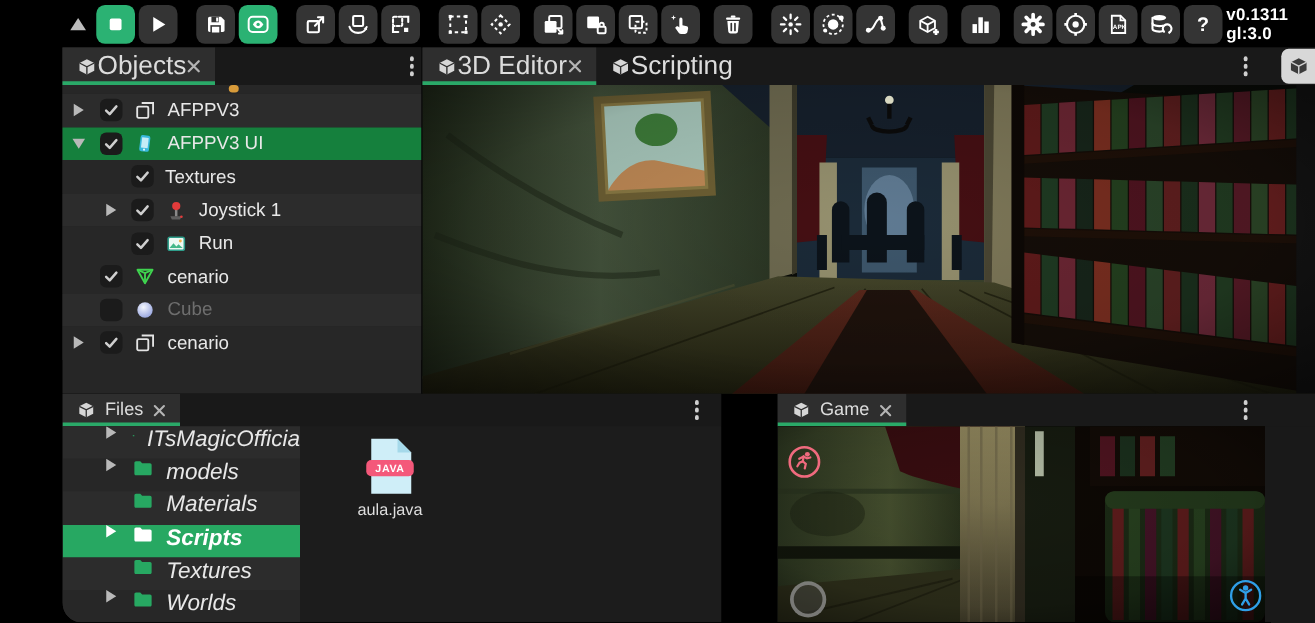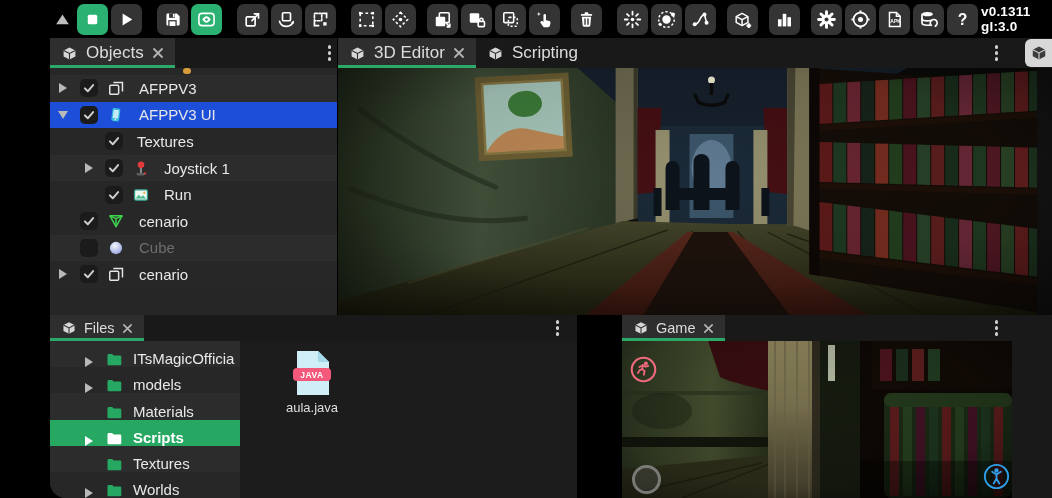--- a/index.html
+++ b/index.html
@@ -14,42 +14,42 @@
   .version{margin-left:auto;margin-right:10px;color:#fff;font-size:13.5px;font-weight:bold;letter-spacing:.2px;}
   
   .panel{position:absolute;}
   #objects{left:50px;top:38px;width:287px;height:277px;background:#262626;}
   #editor{left:338px;top:38px;width:714px;height:277px;background:#161616;}
   #files{left:50px;top:315px;width:527px;height:183px;background:#1d1d1d;border-radius:0 0 0 16px;overflow:hidden;}
   #game{left:622px;top:315px;width:430px;height:183px;background:#191919;overflow:hidden;}
   
   .tabbar{height:30px;background:#191919;display:flex;align-items:stretch;position:relative;}
   .tabbar.small{height:26px;}
-  .tab{display:flex;align-items:center;gap:8px;padding:0 11px;position:relative;color:#dcdcdc;font-size:17px;}
+  .tab{display:flex;align-items:center;padding:0 11px;position:relative;color:#dcdcdc;font-size:21px;}
   .tabbar.small .tab{font-size:14.5px;gap:7px;}
   .tab.active{background:#2e2e2e;}
   .tab.active::after{content:"";position:absolute;left:0;right:0;bottom:0;height:3px;background:#2aa968;}
   .dots{margin-left:auto;display:flex;flex-direction:column;gap:2.5px;align-items:center;justify-content:center;padding:0 6px;}
   .dots i{width:3.5px;height:3.5px;border-radius:50%;background:#cfcfcf;display:block;}
   .sidebox{position:absolute;right:0;top:1px;width:27px;height:28px;background:#d8d8d8;border-radius:6px 0 0 6px;display:flex;align-items:center;justify-content:center;}
   
   .orow{height:26.6px;display:flex;align-items:center;font-size:15px;color:#e8e8e8;gap:0;}
-  .orow.a{background:#2c2c2c;} .orow.b{background:#272727;} .orow.sel{background:#1d4ed8;}
-  .orow .lbl{margin-left:14px;white-space:nowrap;}
+  .orow.a{background:#2c2c2c;} .orow.b{background:#272727;} .orow.sel{background:#15803d;}
+  .orow .lbl{margin-left:9px;white-space:nowrap;}
   .orow .dim{color:#6e6e6e;}
   .sliver{height:7px;background:#272727;position:relative;}
   .chk{width:18px;height:18px;border-radius:5px;background:#1b1b1b;display:flex;align-items:center;justify-content:center;flex:0 0 auto;}
   .arr{width:10px;flex:0 0 auto;display:flex;align-items:center;justify-content:center;}
   .arr-r{width:0;height:0;border-left:8px solid #b9b9b9;border-top:5.5px solid transparent;border-bottom:5.5px solid transparent;}
   .arr-d{width:0;height:0;border-top:8px solid #b9b9b9;border-left:5.5px solid transparent;border-right:5.5px solid transparent;}
   .oicon{width:18px;height:18px;margin-left:9px;flex:0 0 auto;display:flex;align-items:center;justify-content:center;}
   .sp{flex:0 0 auto;}
   
   .ftree{position:absolute;left:0;top:26px;bottom:0;width:190px;background:#282828;overflow:hidden;}
-  .frow{height:26.2px;display:flex;align-items:flex-end;font-size:15px;color:#e8e8e8;overflow:hidden;}
+  .frow{height:26.2px;display:flex;align-items:flex-start;font-size:18px;color:#e8e8e8;overflow:hidden;font-style:italic;}
   .frow.a{background:#2c2c2c;}.frow.b{background:#272727;}
   .frow.sel{background:#27a862;color:#fff;font-weight:bold;}
   .frow .lbl{margin-left:10px;white-space:nowrap;}
   .fgrid{position:absolute;left:190px;top:26px;right:0;bottom:0;background:#1c1c1c;}
   .fileitem{position:absolute;left:36px;top:8px;width:72px;text-align:center;}
   .fileitem .fname{color:#dedede;font-size:13px;margin-top:3px;}
   
   .gview{position:absolute;left:0;top:26px;width:390px;height:157px;background:#0b0b08;overflow:hidden;}
   .ov{position:absolute;}
   .joyring{width:23px;height:23px;border-radius:50%;border:3px solid rgba(160,160,160,.65);background:rgba(90,90,90,.35);}

